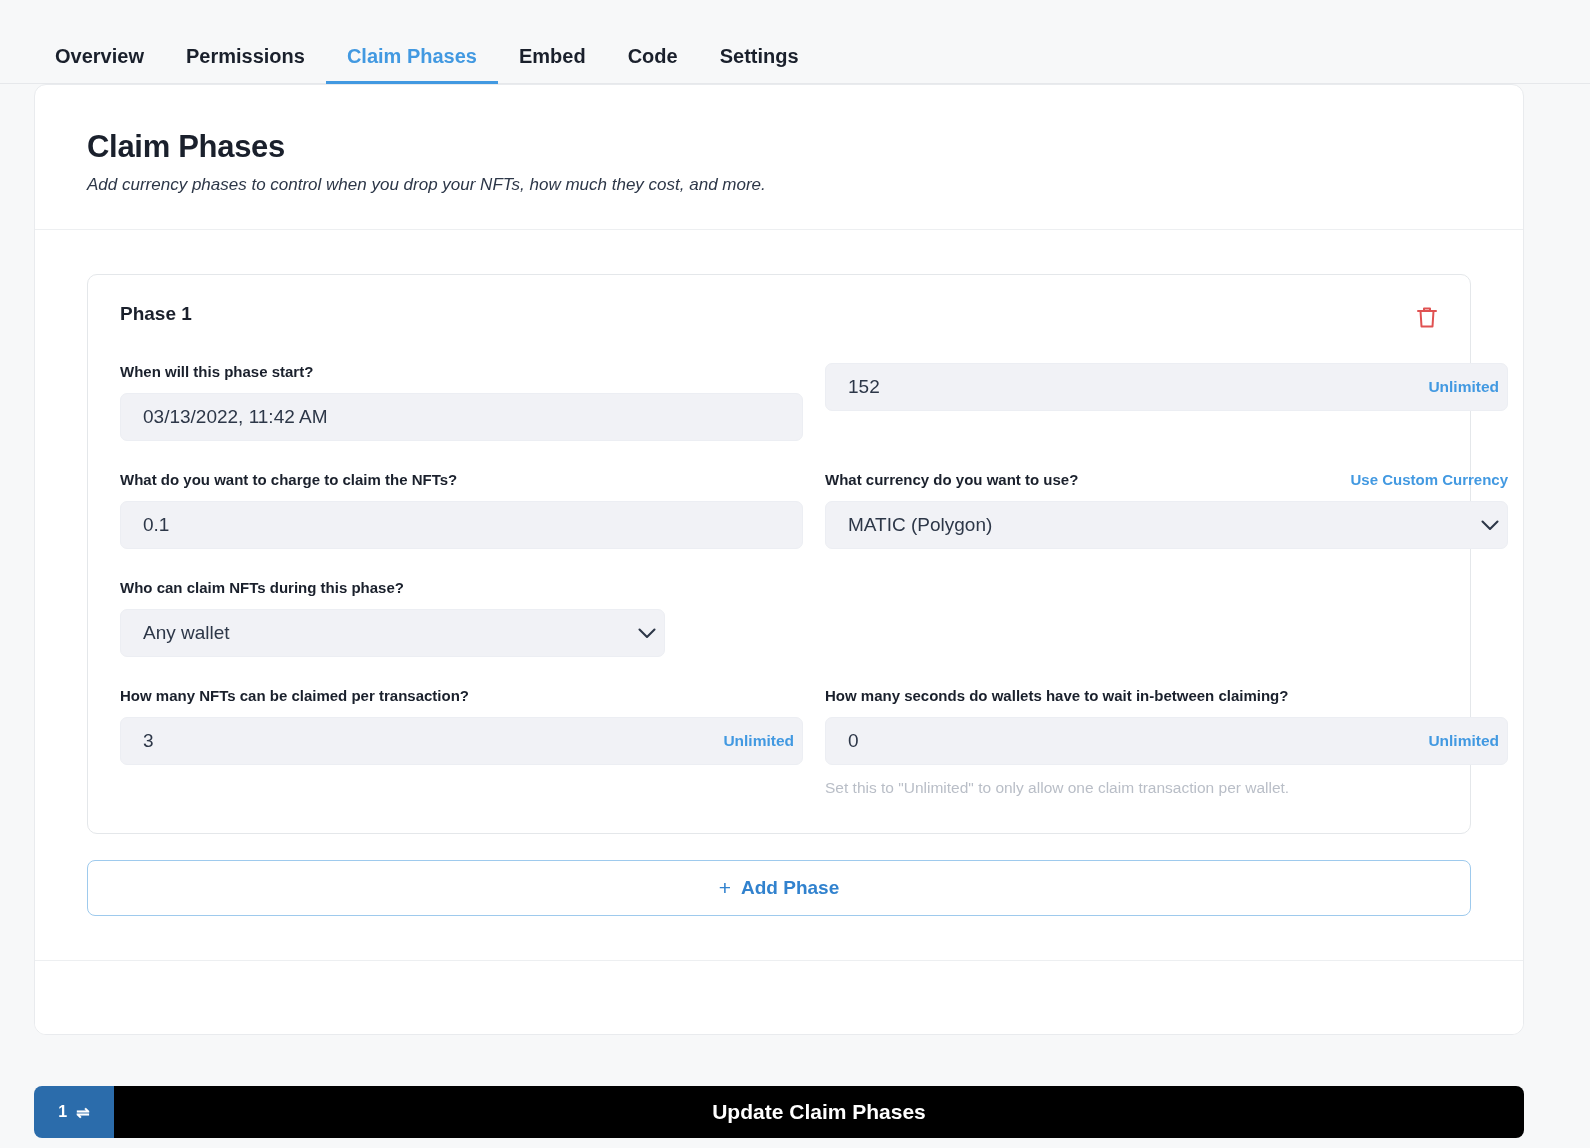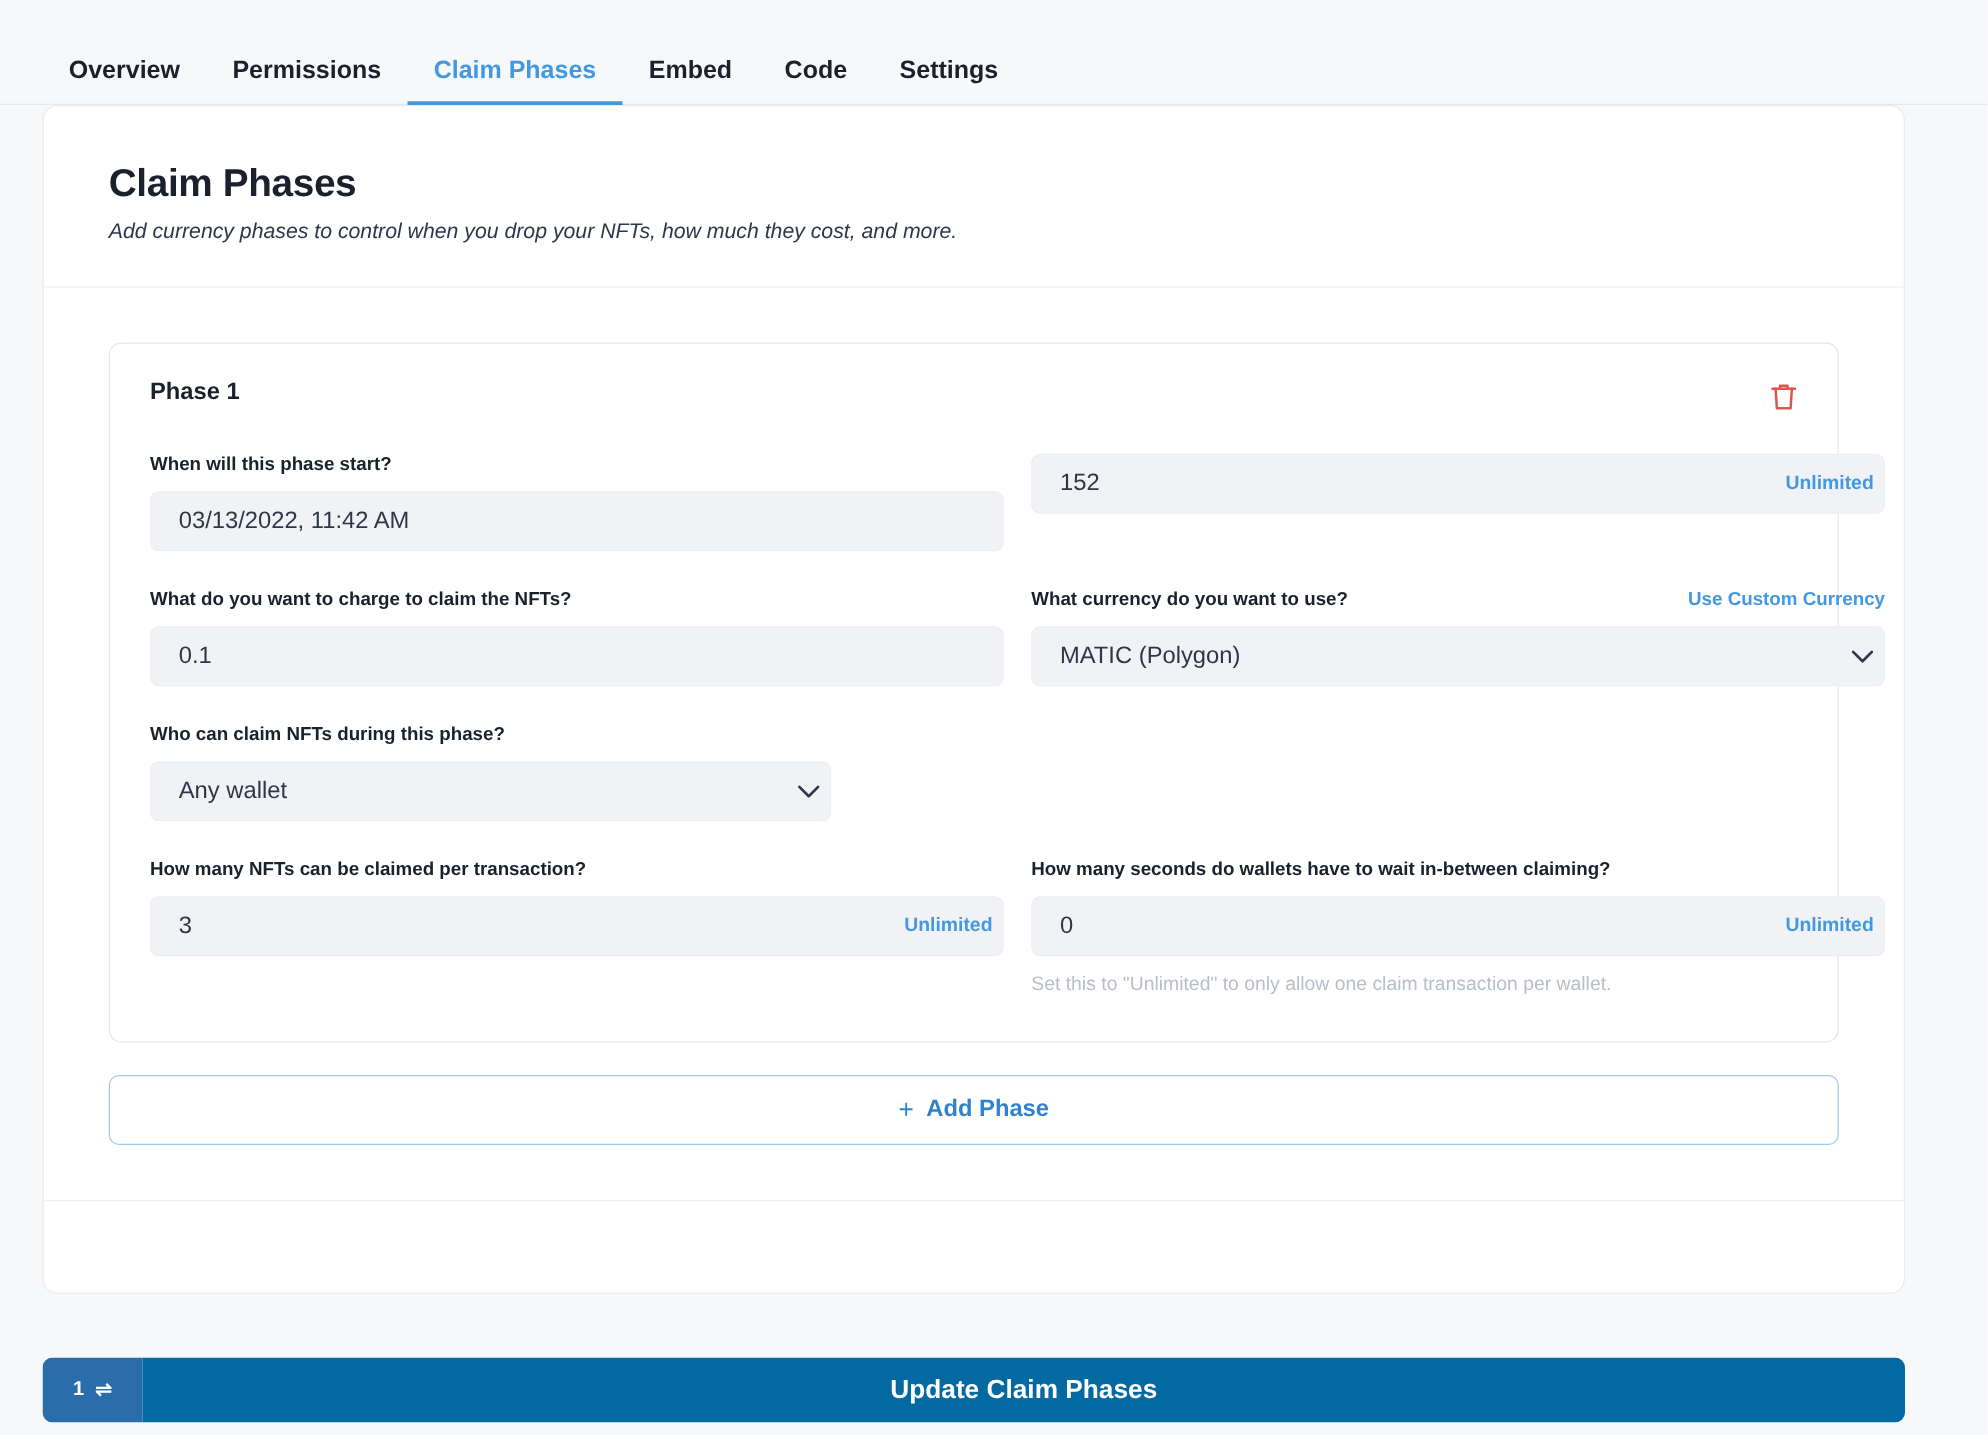--- a/index.html
+++ b/index.html
@@ -111,21 +111,21 @@
     position: absolute; left: 34px; bottom: 10px;
     width: 1490px; height: 52px;
     display: flex; border-radius: 8px; overflow: hidden;
   }
   .badge {
     background: #2b6cab; color: #fff;
     display: flex; align-items: center; justify-content: center; gap: 9px;
     width: 80px; font-size: 16px; font-weight: bold;
   }
   .update-btn {
-    flex: 1; background: #0369a1; color: #fff;
+    flex: 1; background: #000000; color: #fff;
     display: flex; align-items: center; justify-content: center;
     font-size: 21px; font-weight: bold; cursor: pointer;
   }
 </style>
 </head>
 <body>
 
 <div class="tabbar">
   <div class="tab">Overview</div>
   <div class="tab">Permissions</div>

